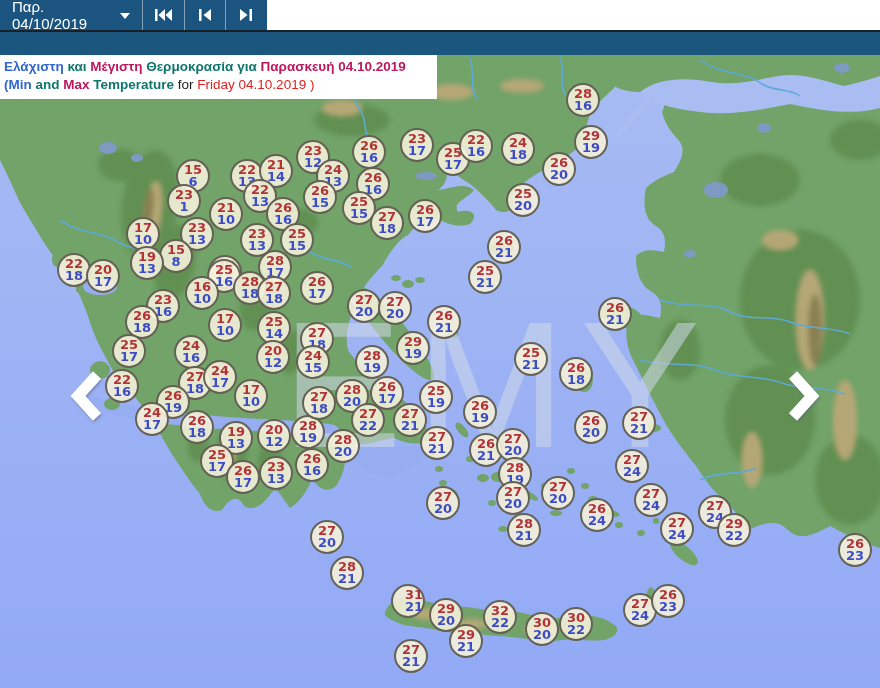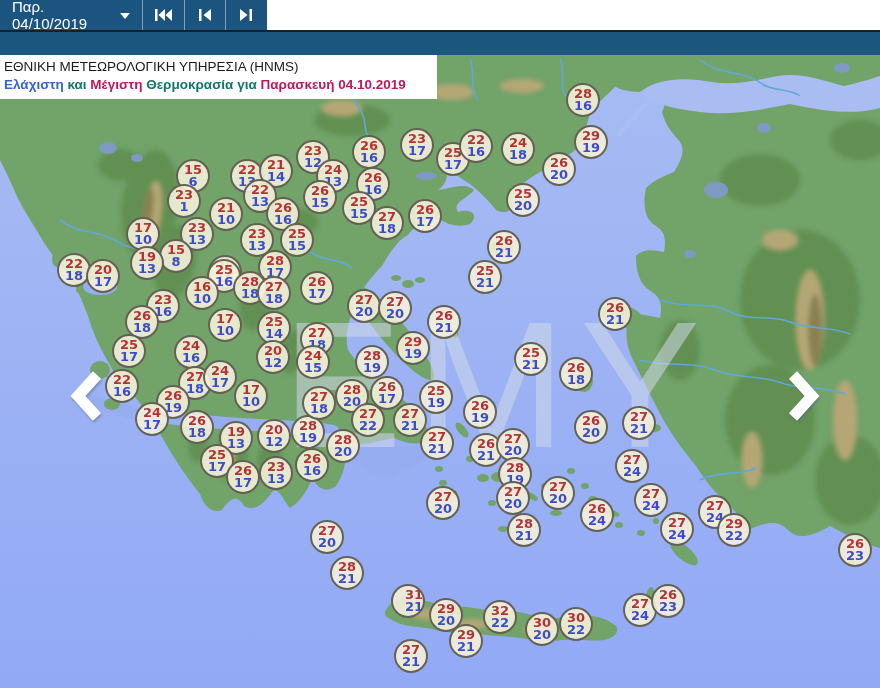--- a/index.html
+++ b/index.html
@@ -695,17 +695,17 @@
       <span class="day-tab">ΔΕ</span>
       <span class="day-tab">ΤΡ</span>
       <span class="day-tab">ΤΕ</span>
       <span class="day-tab">ΠΕ</span>
       <span class="day-tab active">ΠΑ</span>
       <span class="day-tab">ΣΑ</span>
       <span class="day-tab">ΚΥ</span>
     </div>
 
   <div class="infobox">
-    <div class="l1">ΕΘΝΙΚΗ ΜΕΤΕΩΡΟΛΟΓΙΚΗ ΥΠΗΡΕΣΙΑ (HNMS)</div>
     <div id="hdr-line2"><span class="blue-bold">Ελάχιστη</span><span class="black-bold"> και </span><span class="red-bold">Μέγιστη</span><span class="black-bold"> Θερμοκρασία για </span><span class="red-bold">Παρασκευή 04.10.2019</span></div>
+    <div id="hdr-line3"><span class="blue-bold">(Min</span><span class="black-bold"> and </span><span class="red-bold">Max</span><span class="black-bold"> Temperature </span><span class="black">for </span><span class="red">Friday 04.10.2019 )</span></div>
   </div>
 
 </div>
 
 </body></html>

